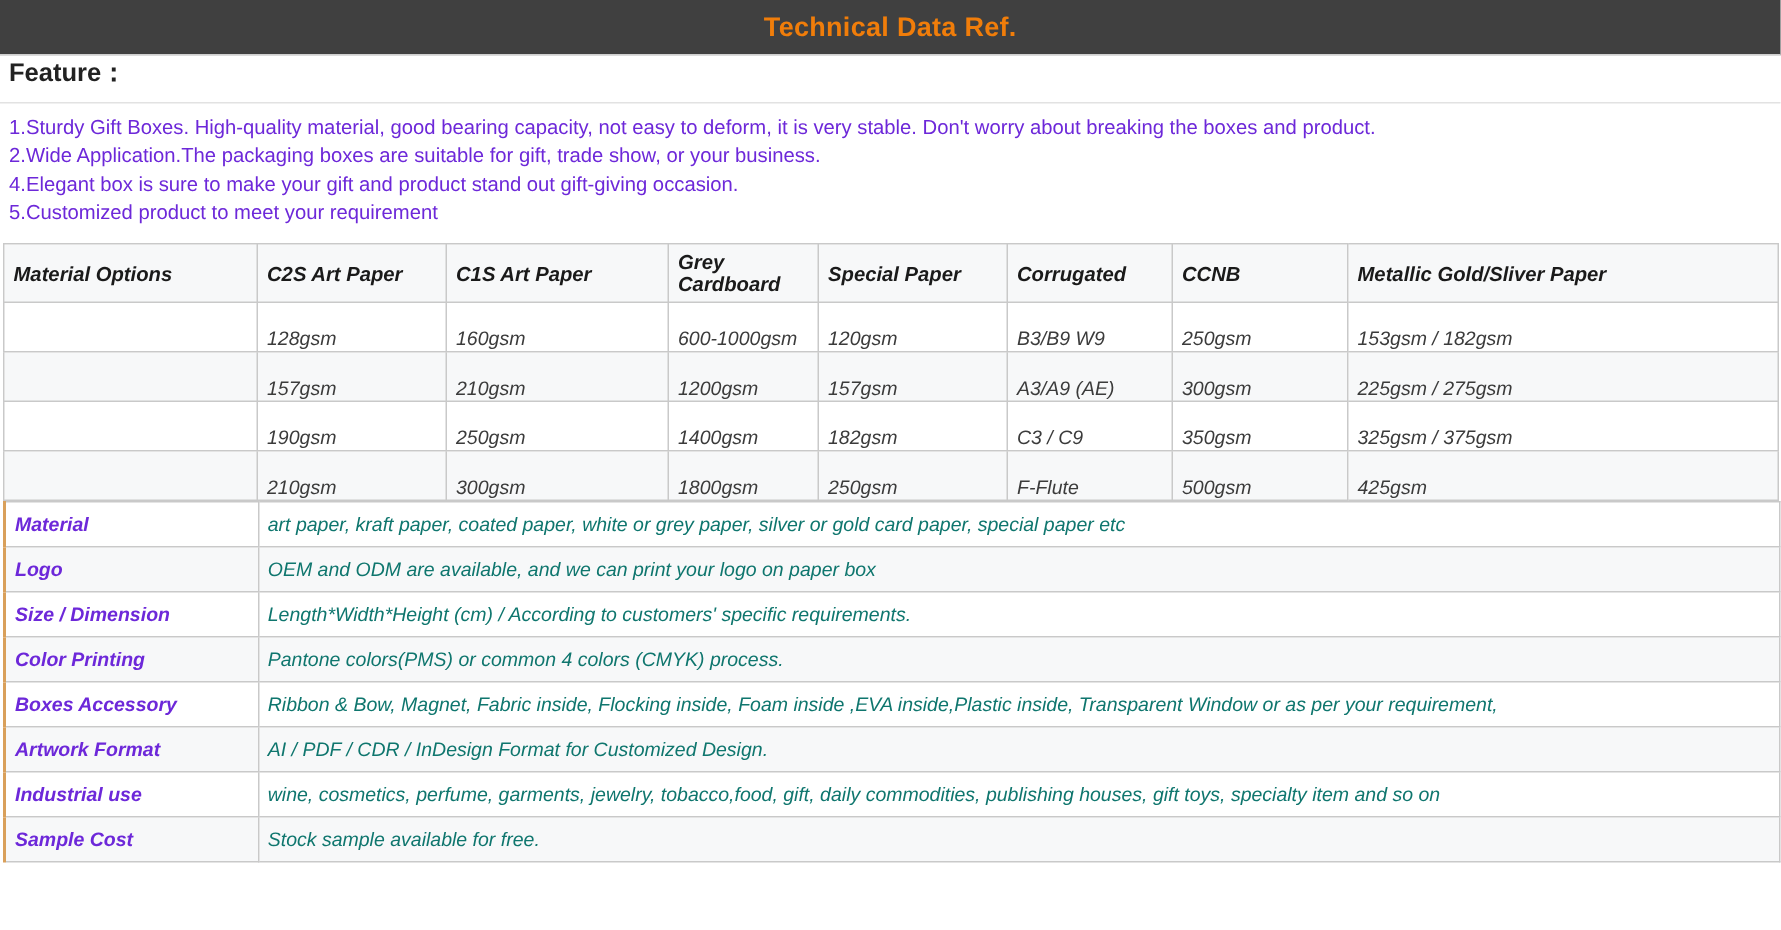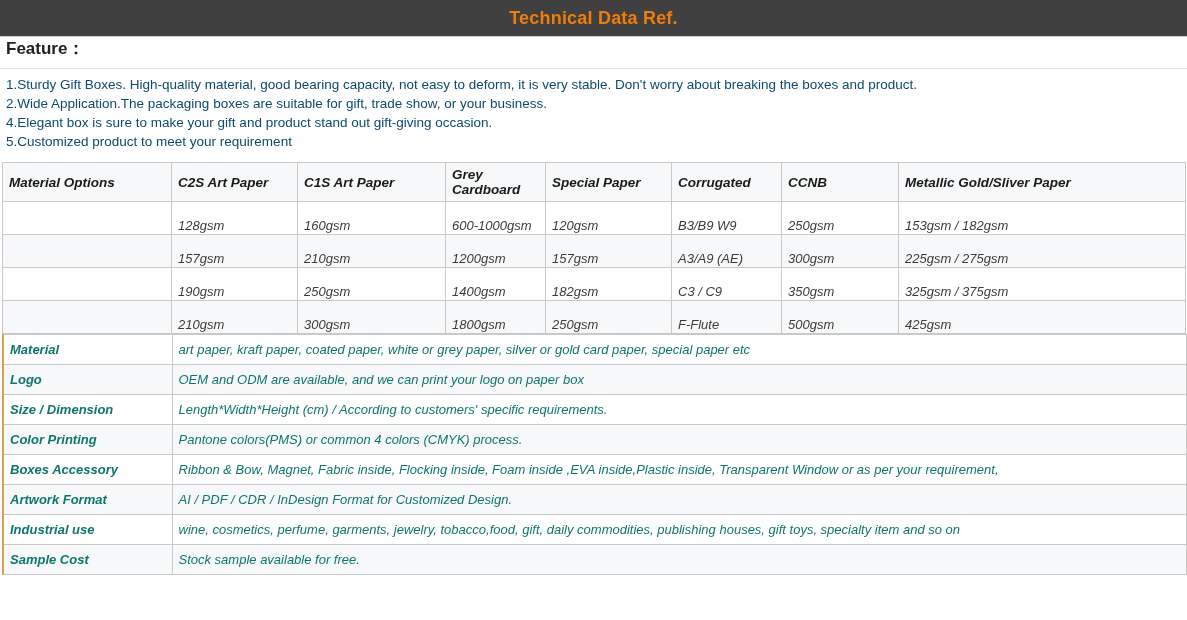--- a/index.html
+++ b/index.html
@@ -56,21 +56,21 @@
   }
 
   
   .feature-list {
     padding: 6px 6px 4px 6px;
     box-sizing: border-box;
   }
   .feature-list .feature-line {
     font-size: 13.5px;
     line-height: 19px;
-    color: #0c4a6e;
+    color: #6d28d9;
     white-space: nowrap;
   }
 
   
   table {
     border-collapse: collapse;
     table-layout: fixed;
     width: 1183px;
     margin: 0 2px;
     font-style: italic;
@@ -105,21 +105,21 @@
     padding-bottom: 2px;
   }
   .mat-table tbody tr:nth-child(odd) td { background: #ffffff; }
   .mat-table tbody tr:nth-child(even) td { background: #f7f8f9; }
 
   
   .spec-table { margin-top: 0; border-top: none; }
   .spec-table tr td.spec-label {
     width: 169px;
     font-weight: bold;
-    color: #0f766e;
+    color: #6d28d9;
     font-size: 13px;
     border-left: 2px solid #d9a05b;
   }
   .spec-table tr td.spec-value {
     font-size: 13px;
     color: #0f766e;
     white-space: nowrap;
   }
   .spec-table tr td { height: 30px; }
   .spec-table tr:nth-child(odd) td { background: #ffffff; }

